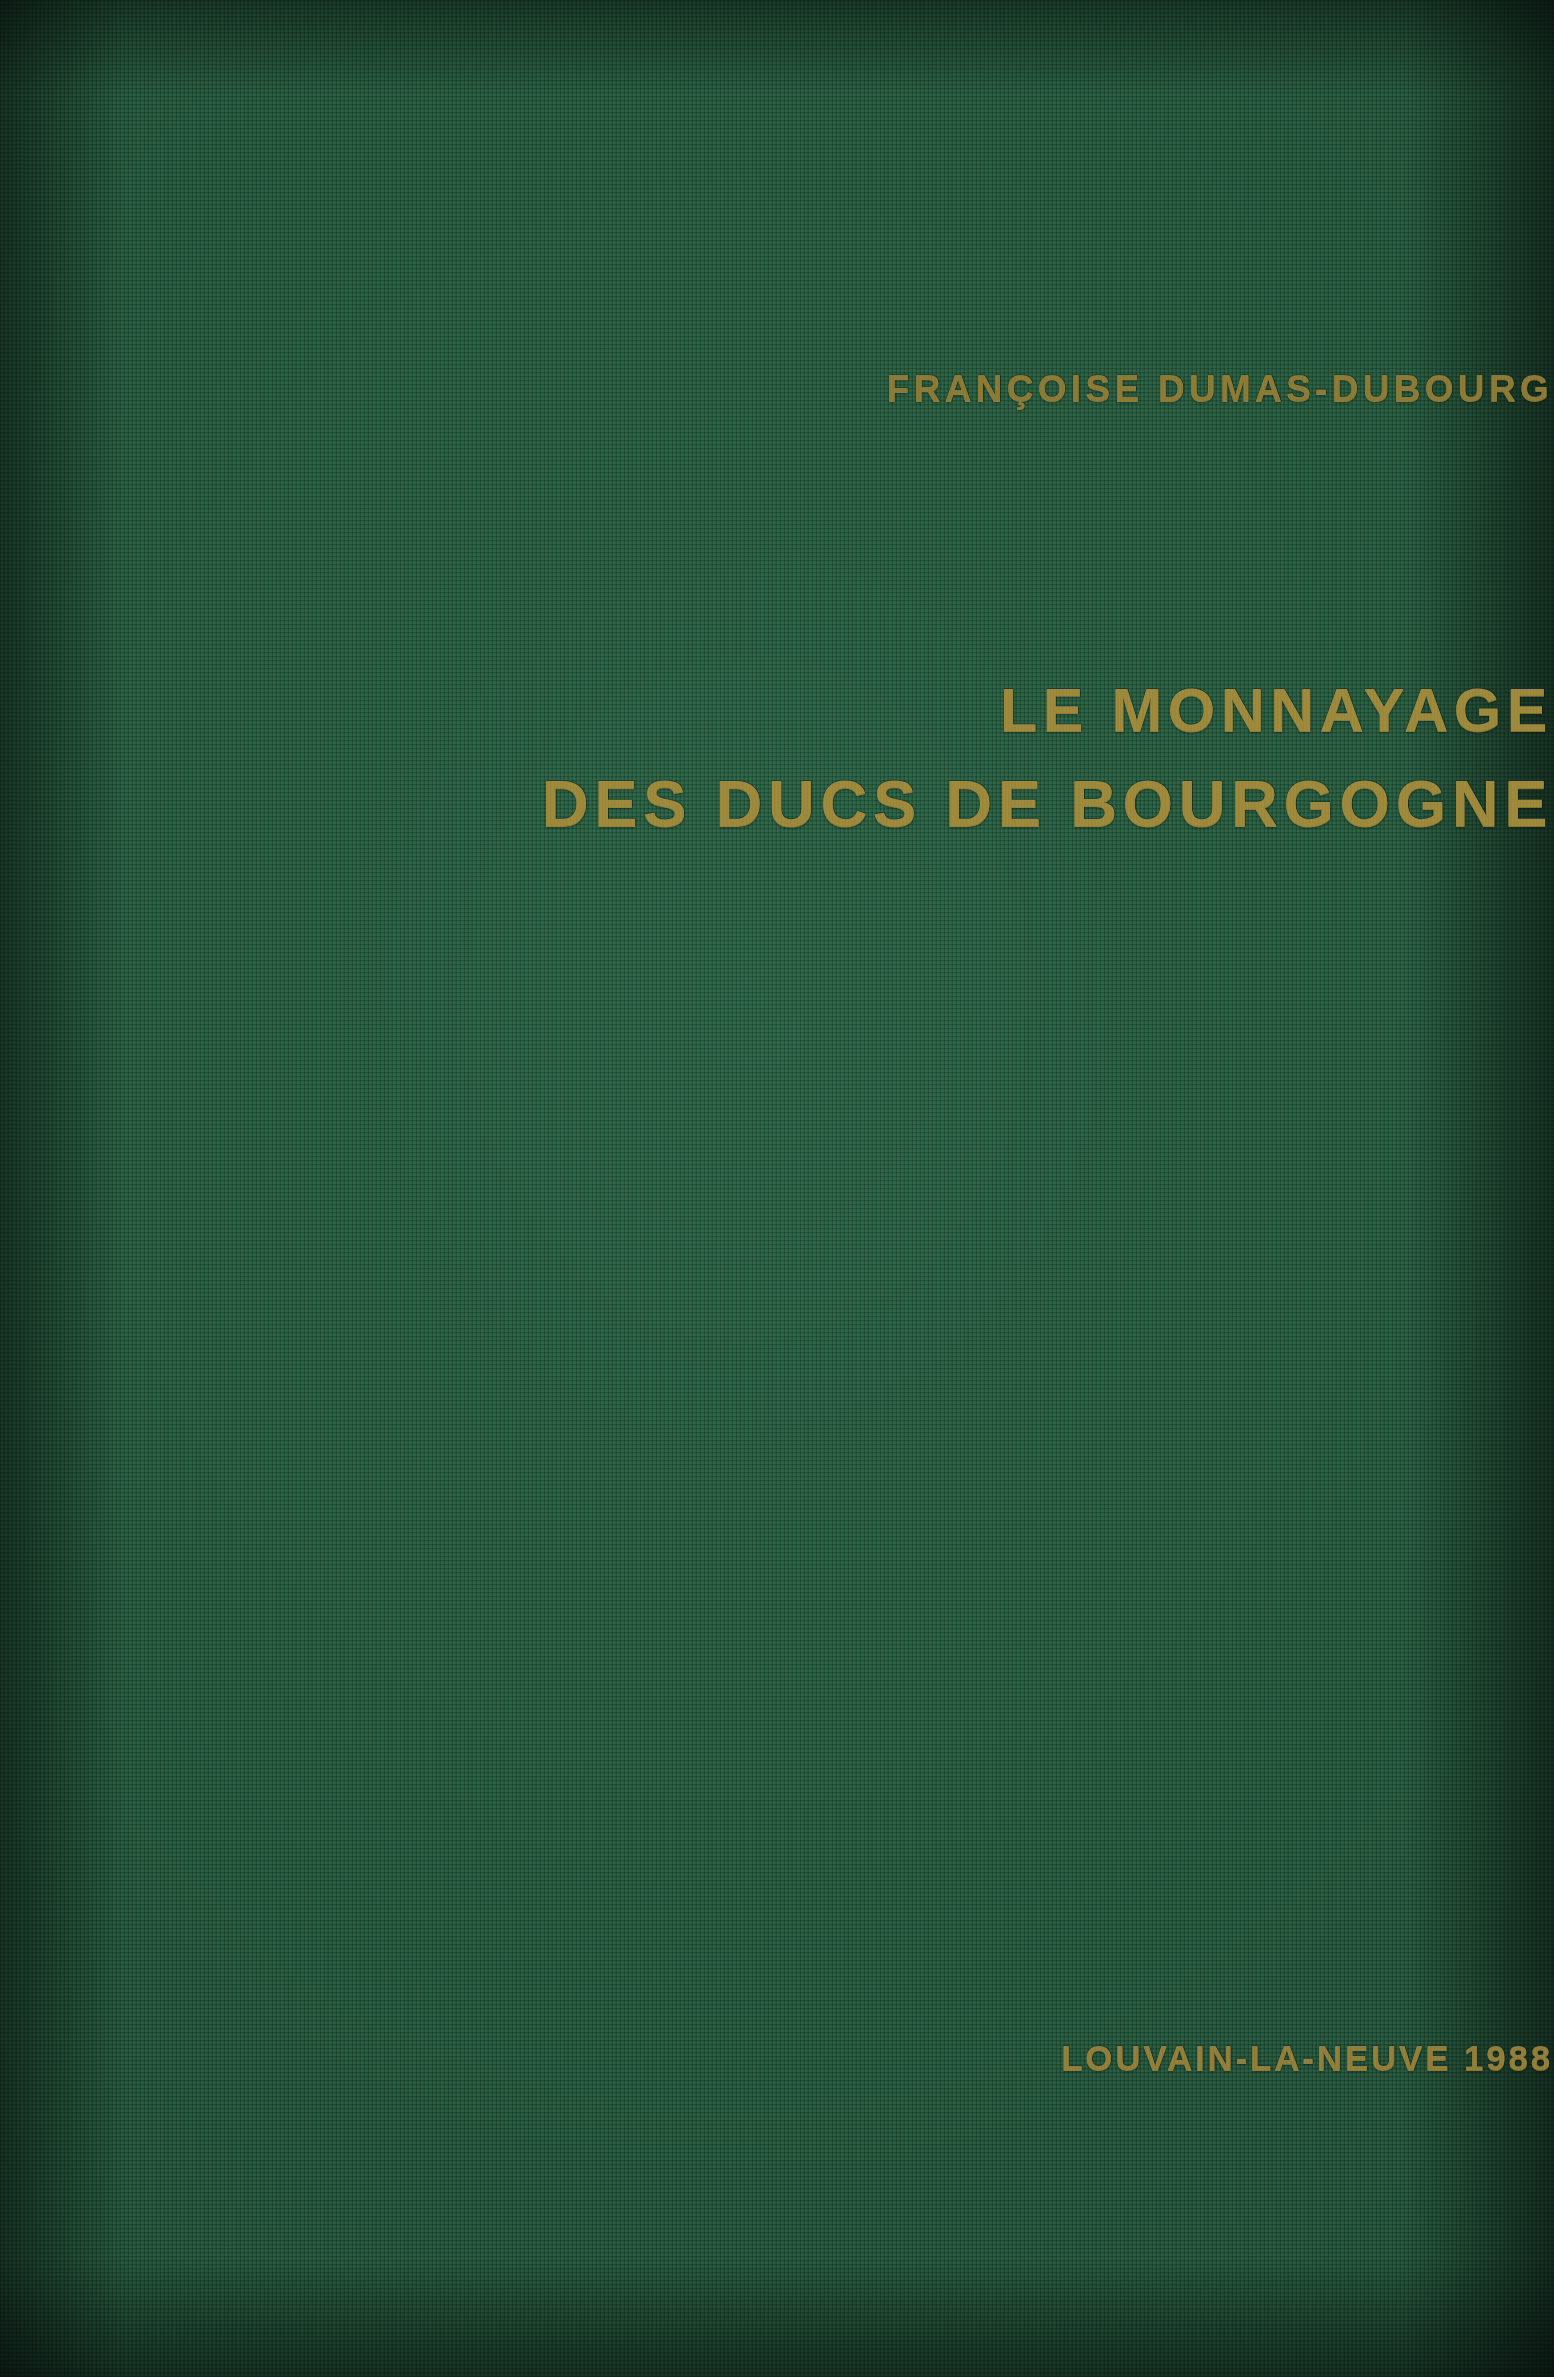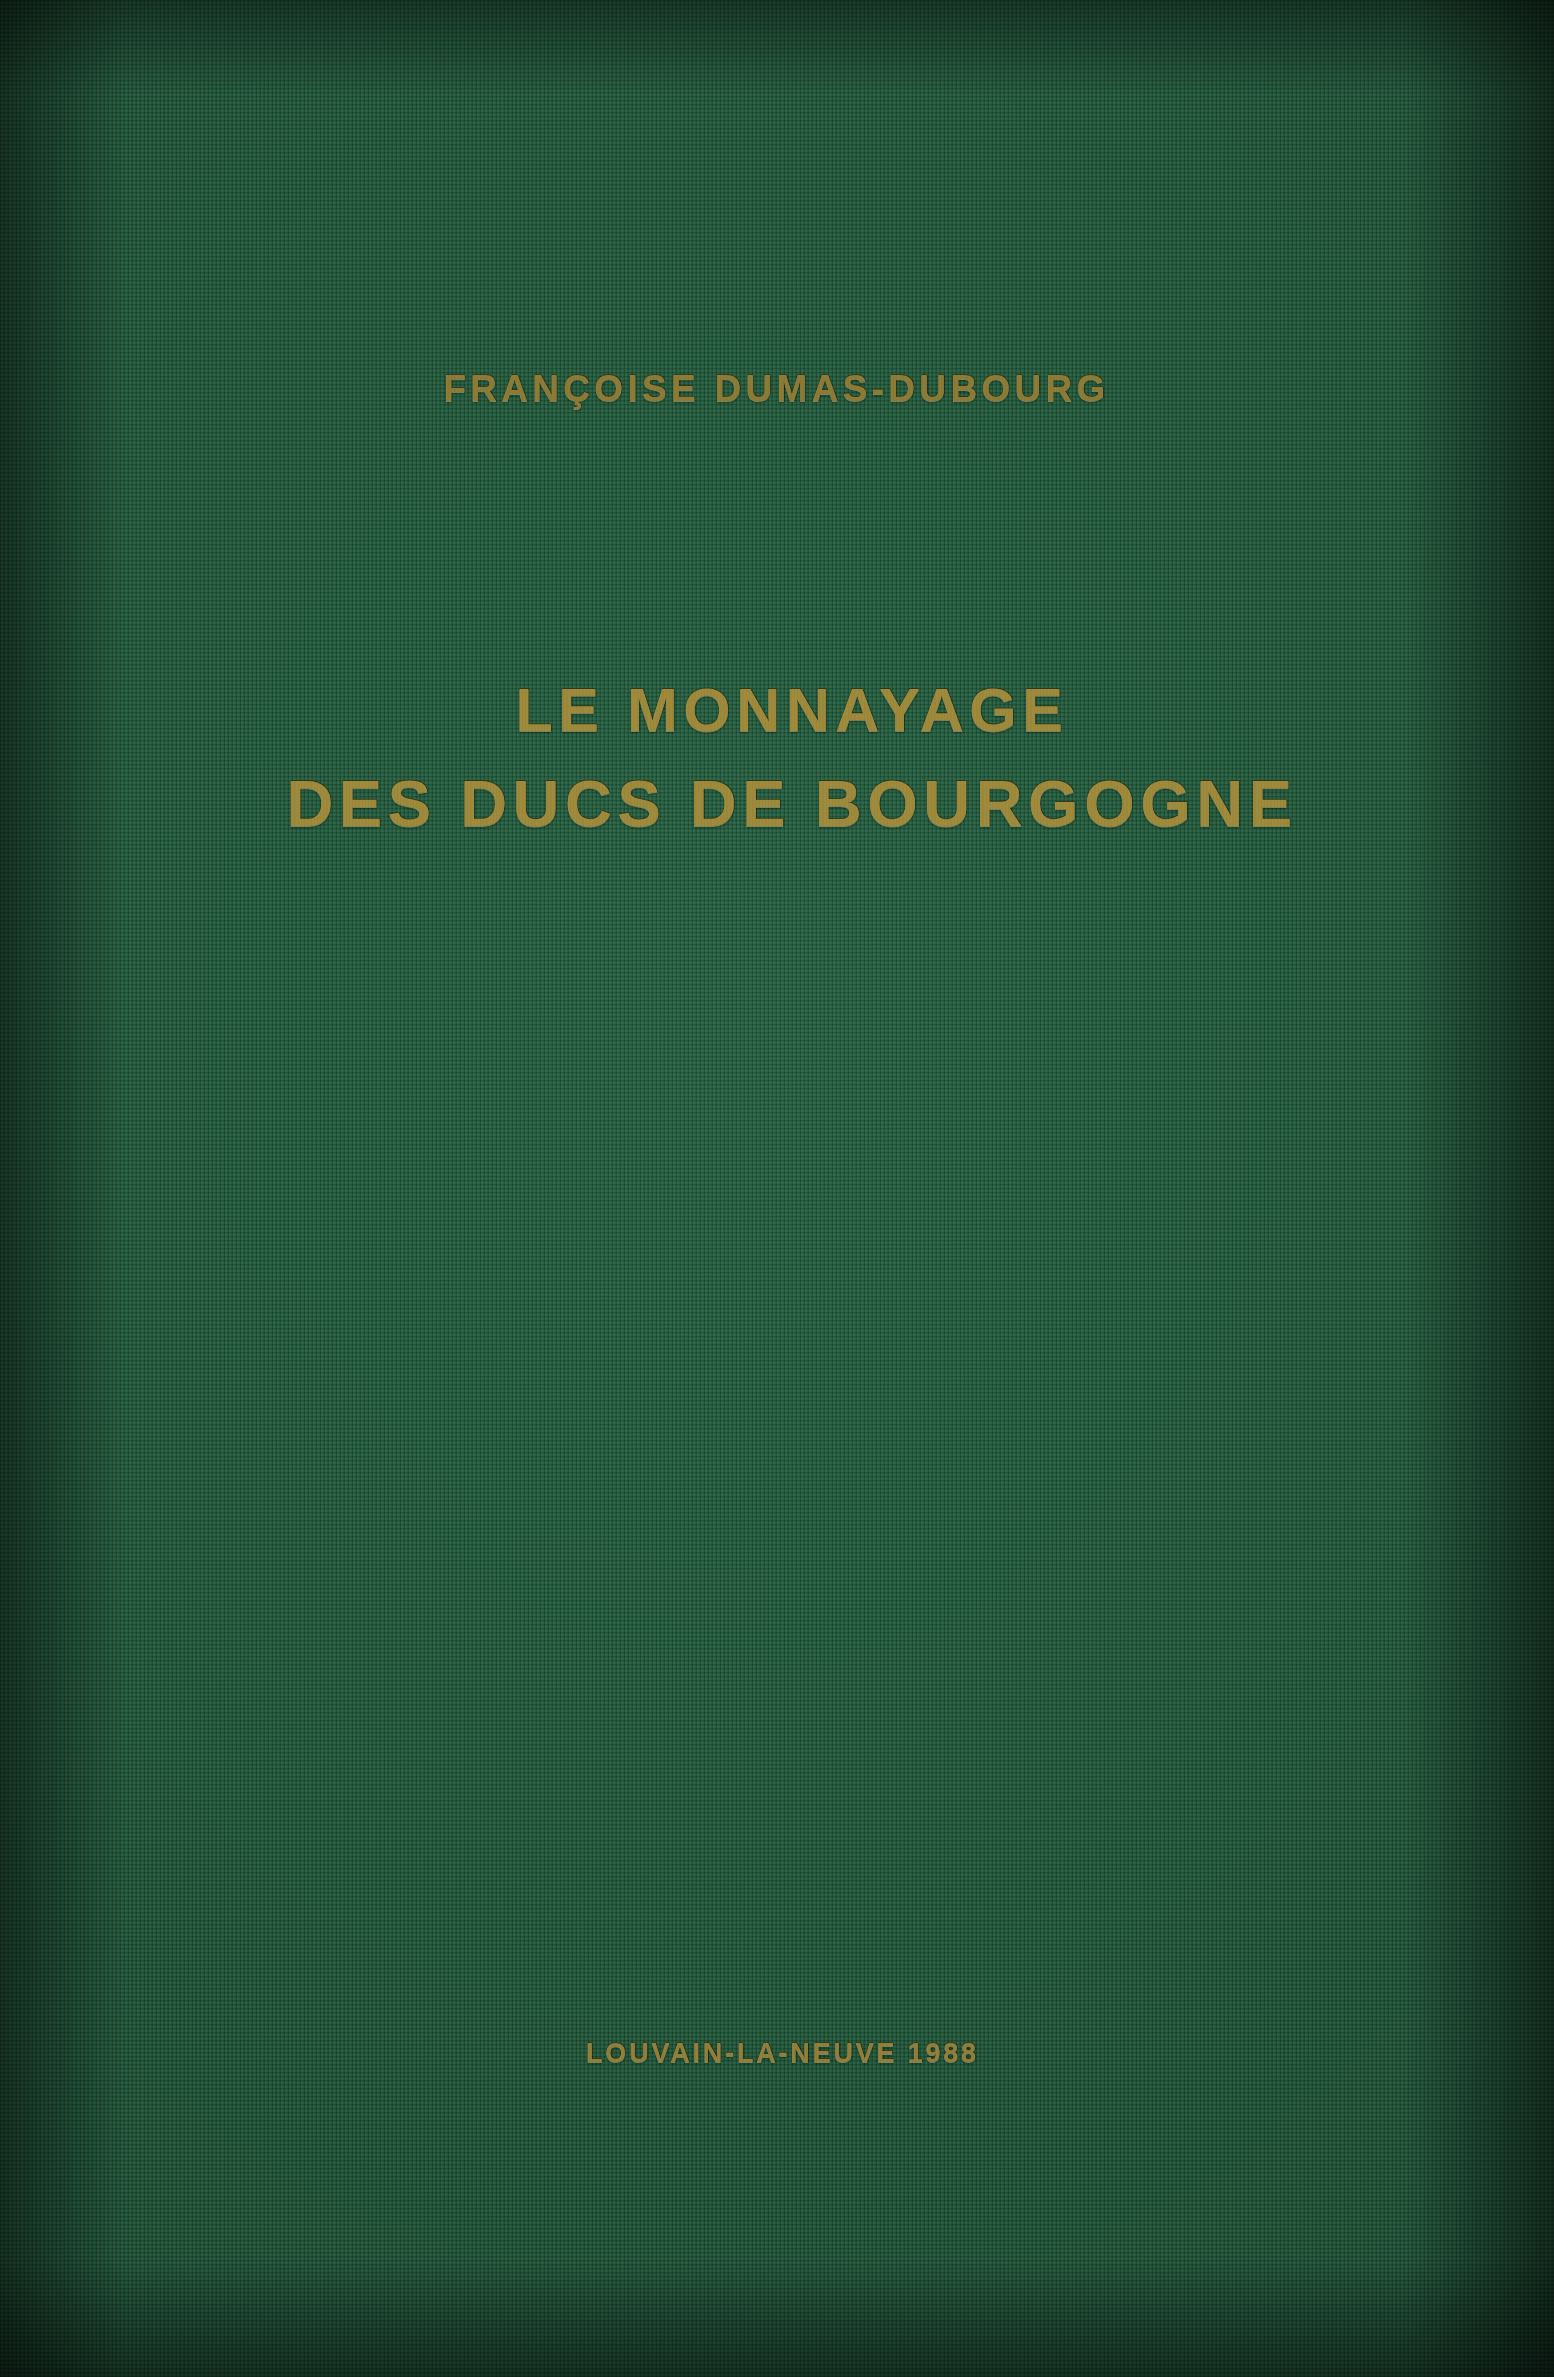--- a/index.html
+++ b/index.html
@@ -66,21 +66,21 @@
   .edge-shade-bottom {
     left: 0; right: 0; bottom: 0; height: 119px;
     background: linear-gradient(to top, rgba(0,0,0,0.45), rgba(0,0,0,0));
   }
 
   
   .stamp {
     position: absolute;
     left: 0;
     right: 2px;
-    text-align: center;
+    text-align: right;
     color: #a08b3c;
     font-weight: bold;
     text-transform: uppercase;
     line-height: 1.12;
     text-shadow:
       0 0.8px 0 rgba(255, 236, 160, 0.42),
       0 -0.8px 0 rgba(60, 42, 8, 0.55),
       0.8px 0 0.8px rgba(20, 16, 4, 0.45),
       0 1.6px 2.4px rgba(0, 0, 0, 0.35);
     -webkit-font-smoothing: antialiased;
@@ -106,21 +106,21 @@
   }
   .title .title-line-2 {
     display: block;
     margin-top: 24px;
     font-size: 65px;
     letter-spacing: 5.5px;
   }
 
   .imprint {
     top: 2038px;
-    font-size: 27px;
+    font-size: 35px;
     letter-spacing: 2.8px;
     color: #93803a;
     padding-left: 12px;
   }
 
   
   .wear-overlay {
     position: absolute;
     inset: 0;
     pointer-events: none;

